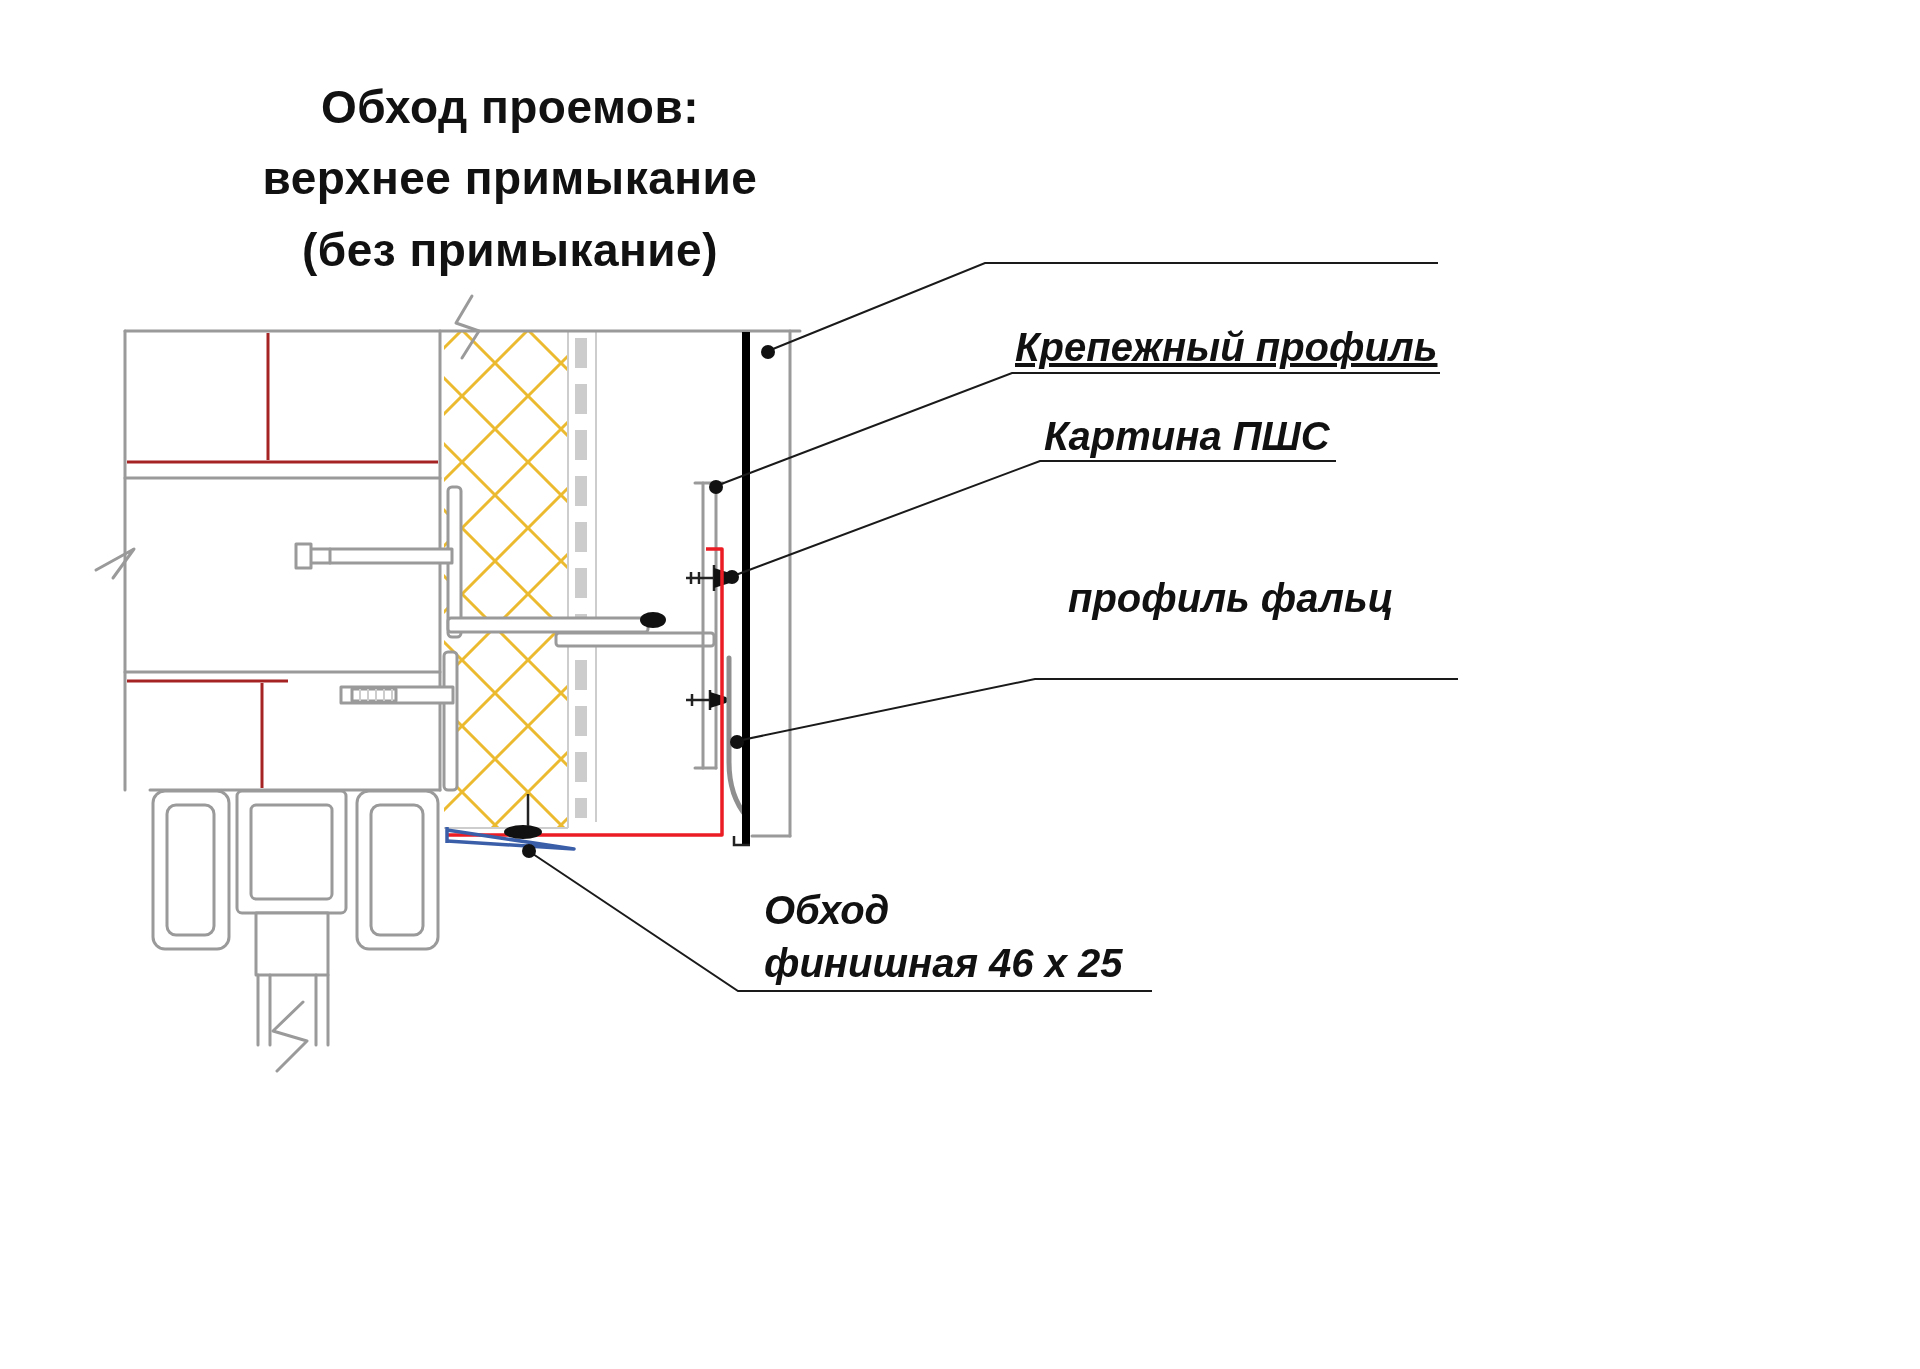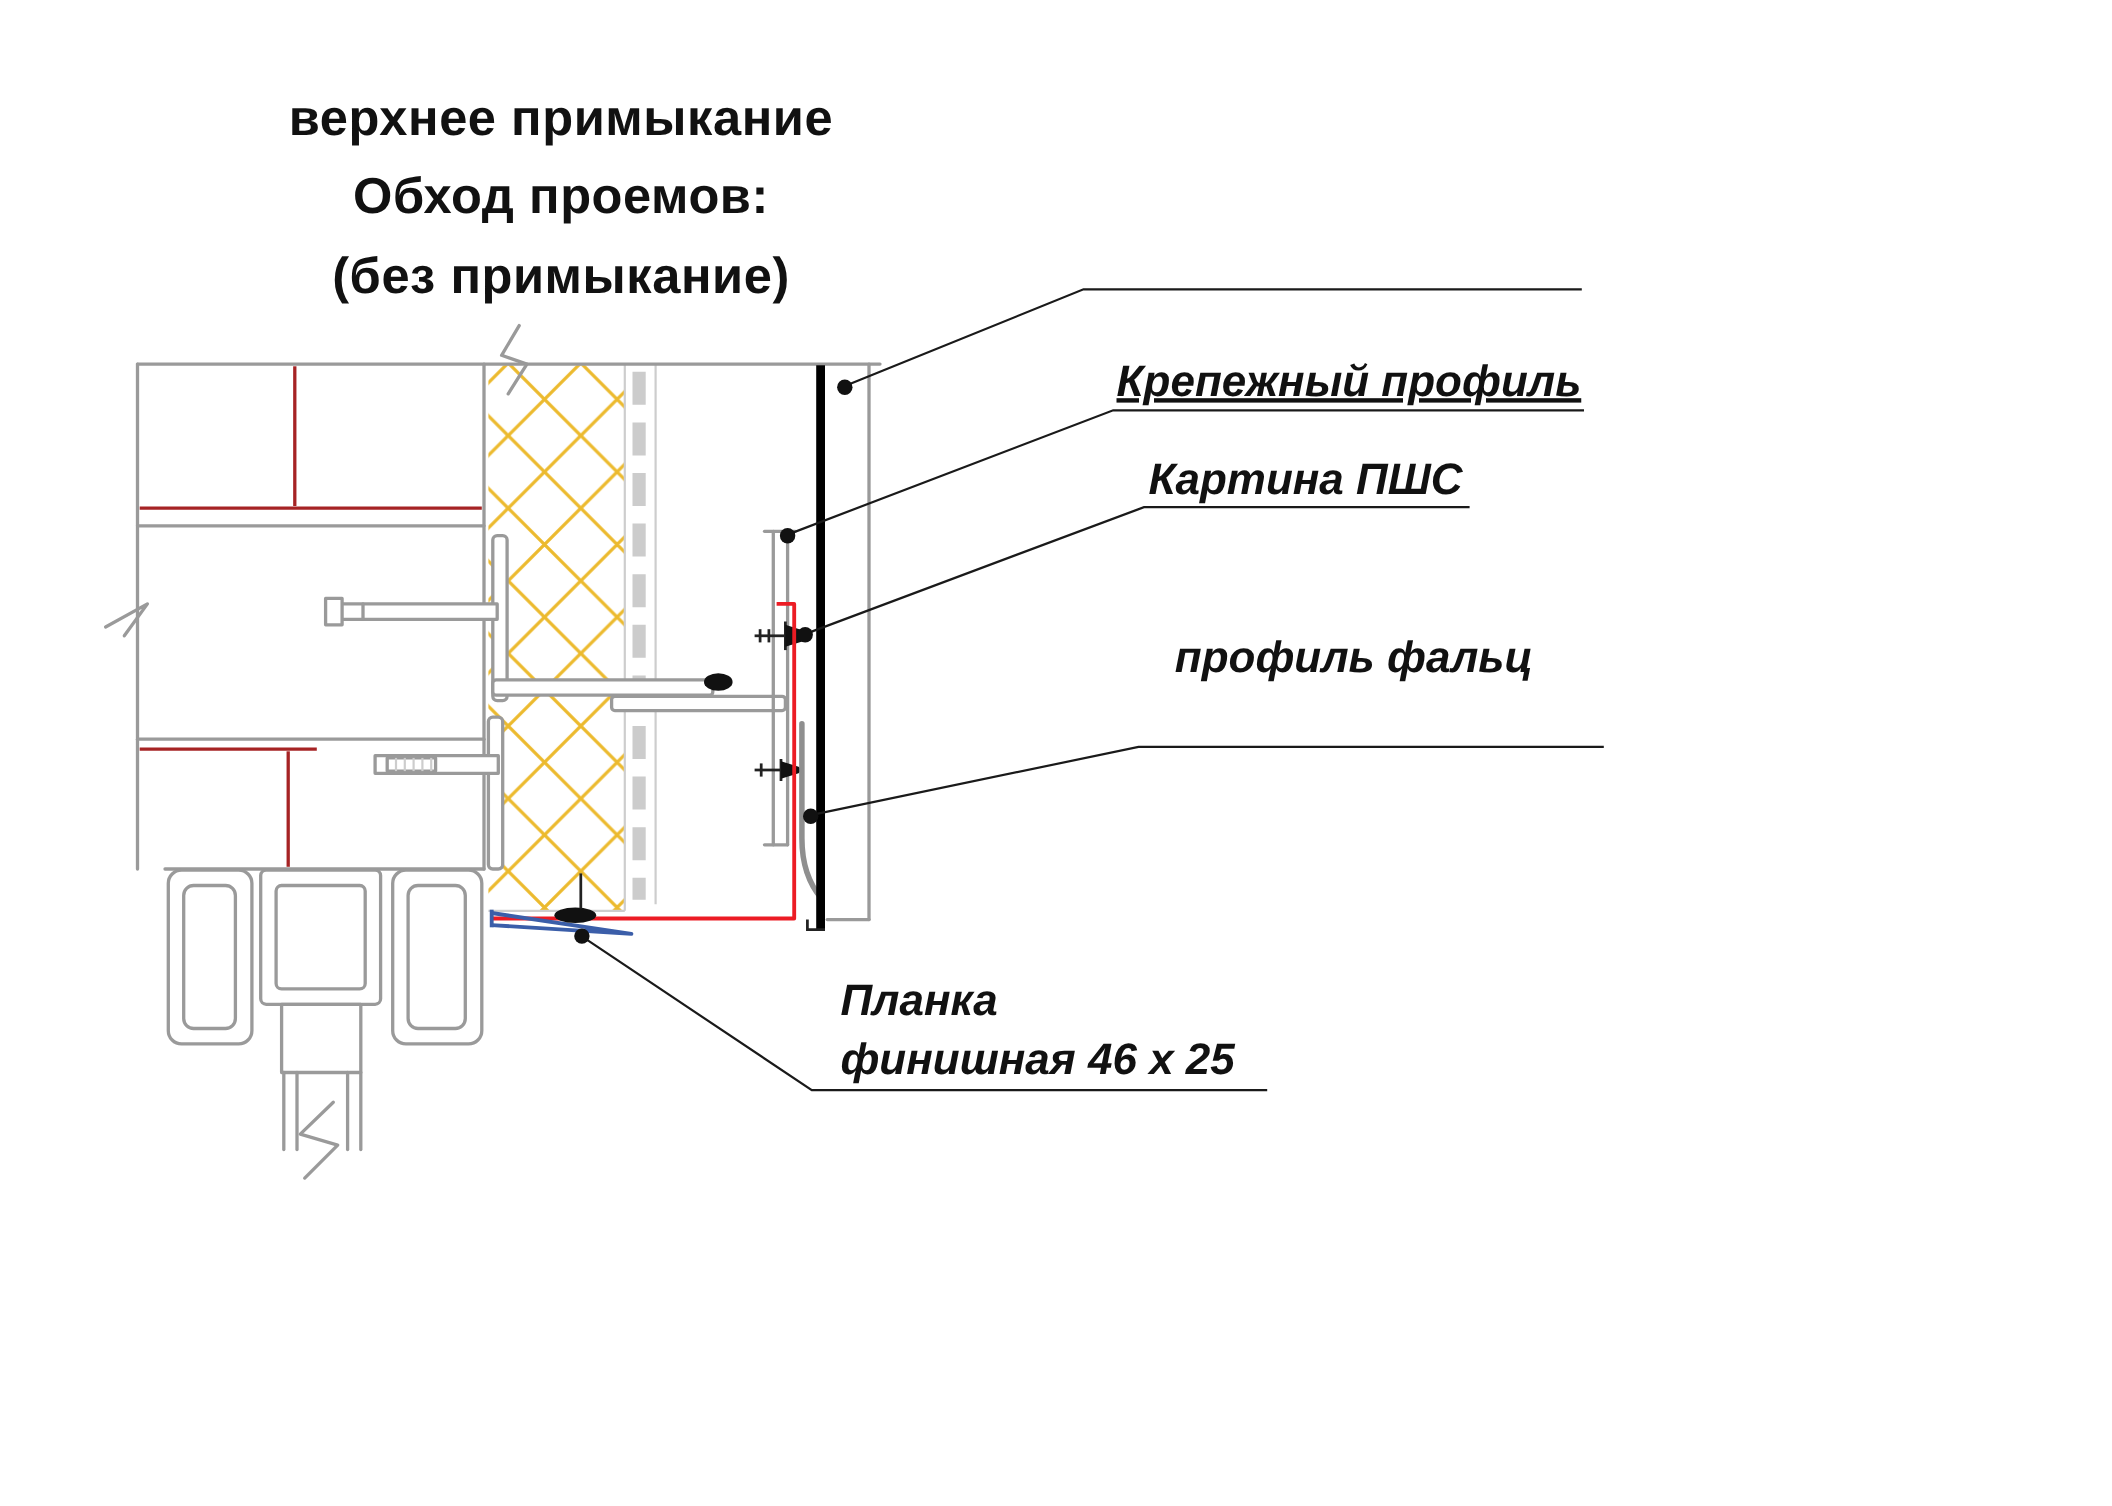--- a/index.html
+++ b/index.html
@@ -170,32 +170,32 @@
       <path class="leader" d="M1336,461 L1040,461 L733,576"></path>
       <circle class="dot" cx="732" cy="577" r="7"></circle>
       <path class="leader" d="M1458,679 L1035,679 L737,741"></path>
       <circle class="dot" cx="737" cy="742" r="7"></circle>
       <path class="leader" d="M1152,991 L738,991 L530,852"></path>
       <circle class="dot" cx="529" cy="851" r="7"></circle>
     </g>
   </svg>
 
   <div class="title" style="left:225px; top:72px; width:570px;">
+    <div>Обход проемов:</div>
     <div>верхнее примыкание</div>
-    <div>Обход проемов:</div>
     <div>(без примыкание)</div>
   </div>
 
 
   <div class="callout" style="left:1015px; top:321px;text-decoration:underline;">Крепежный профиль</div>
 
   <div class="callout" style="left:1044px; top:410px;">Картина ПШС</div>
 
   <div class="callout" style="left:1068px; top:572px;">
     <div>профиль фальц</div>
   </div>
 
   <div class="callout" style="left:764px; top:884px;">
-    <div>Планка</div>
+    <div>Обход</div>
     <div>финишная 46 х 25</div>
   </div>
 
 </div>
 
 </body></html>

